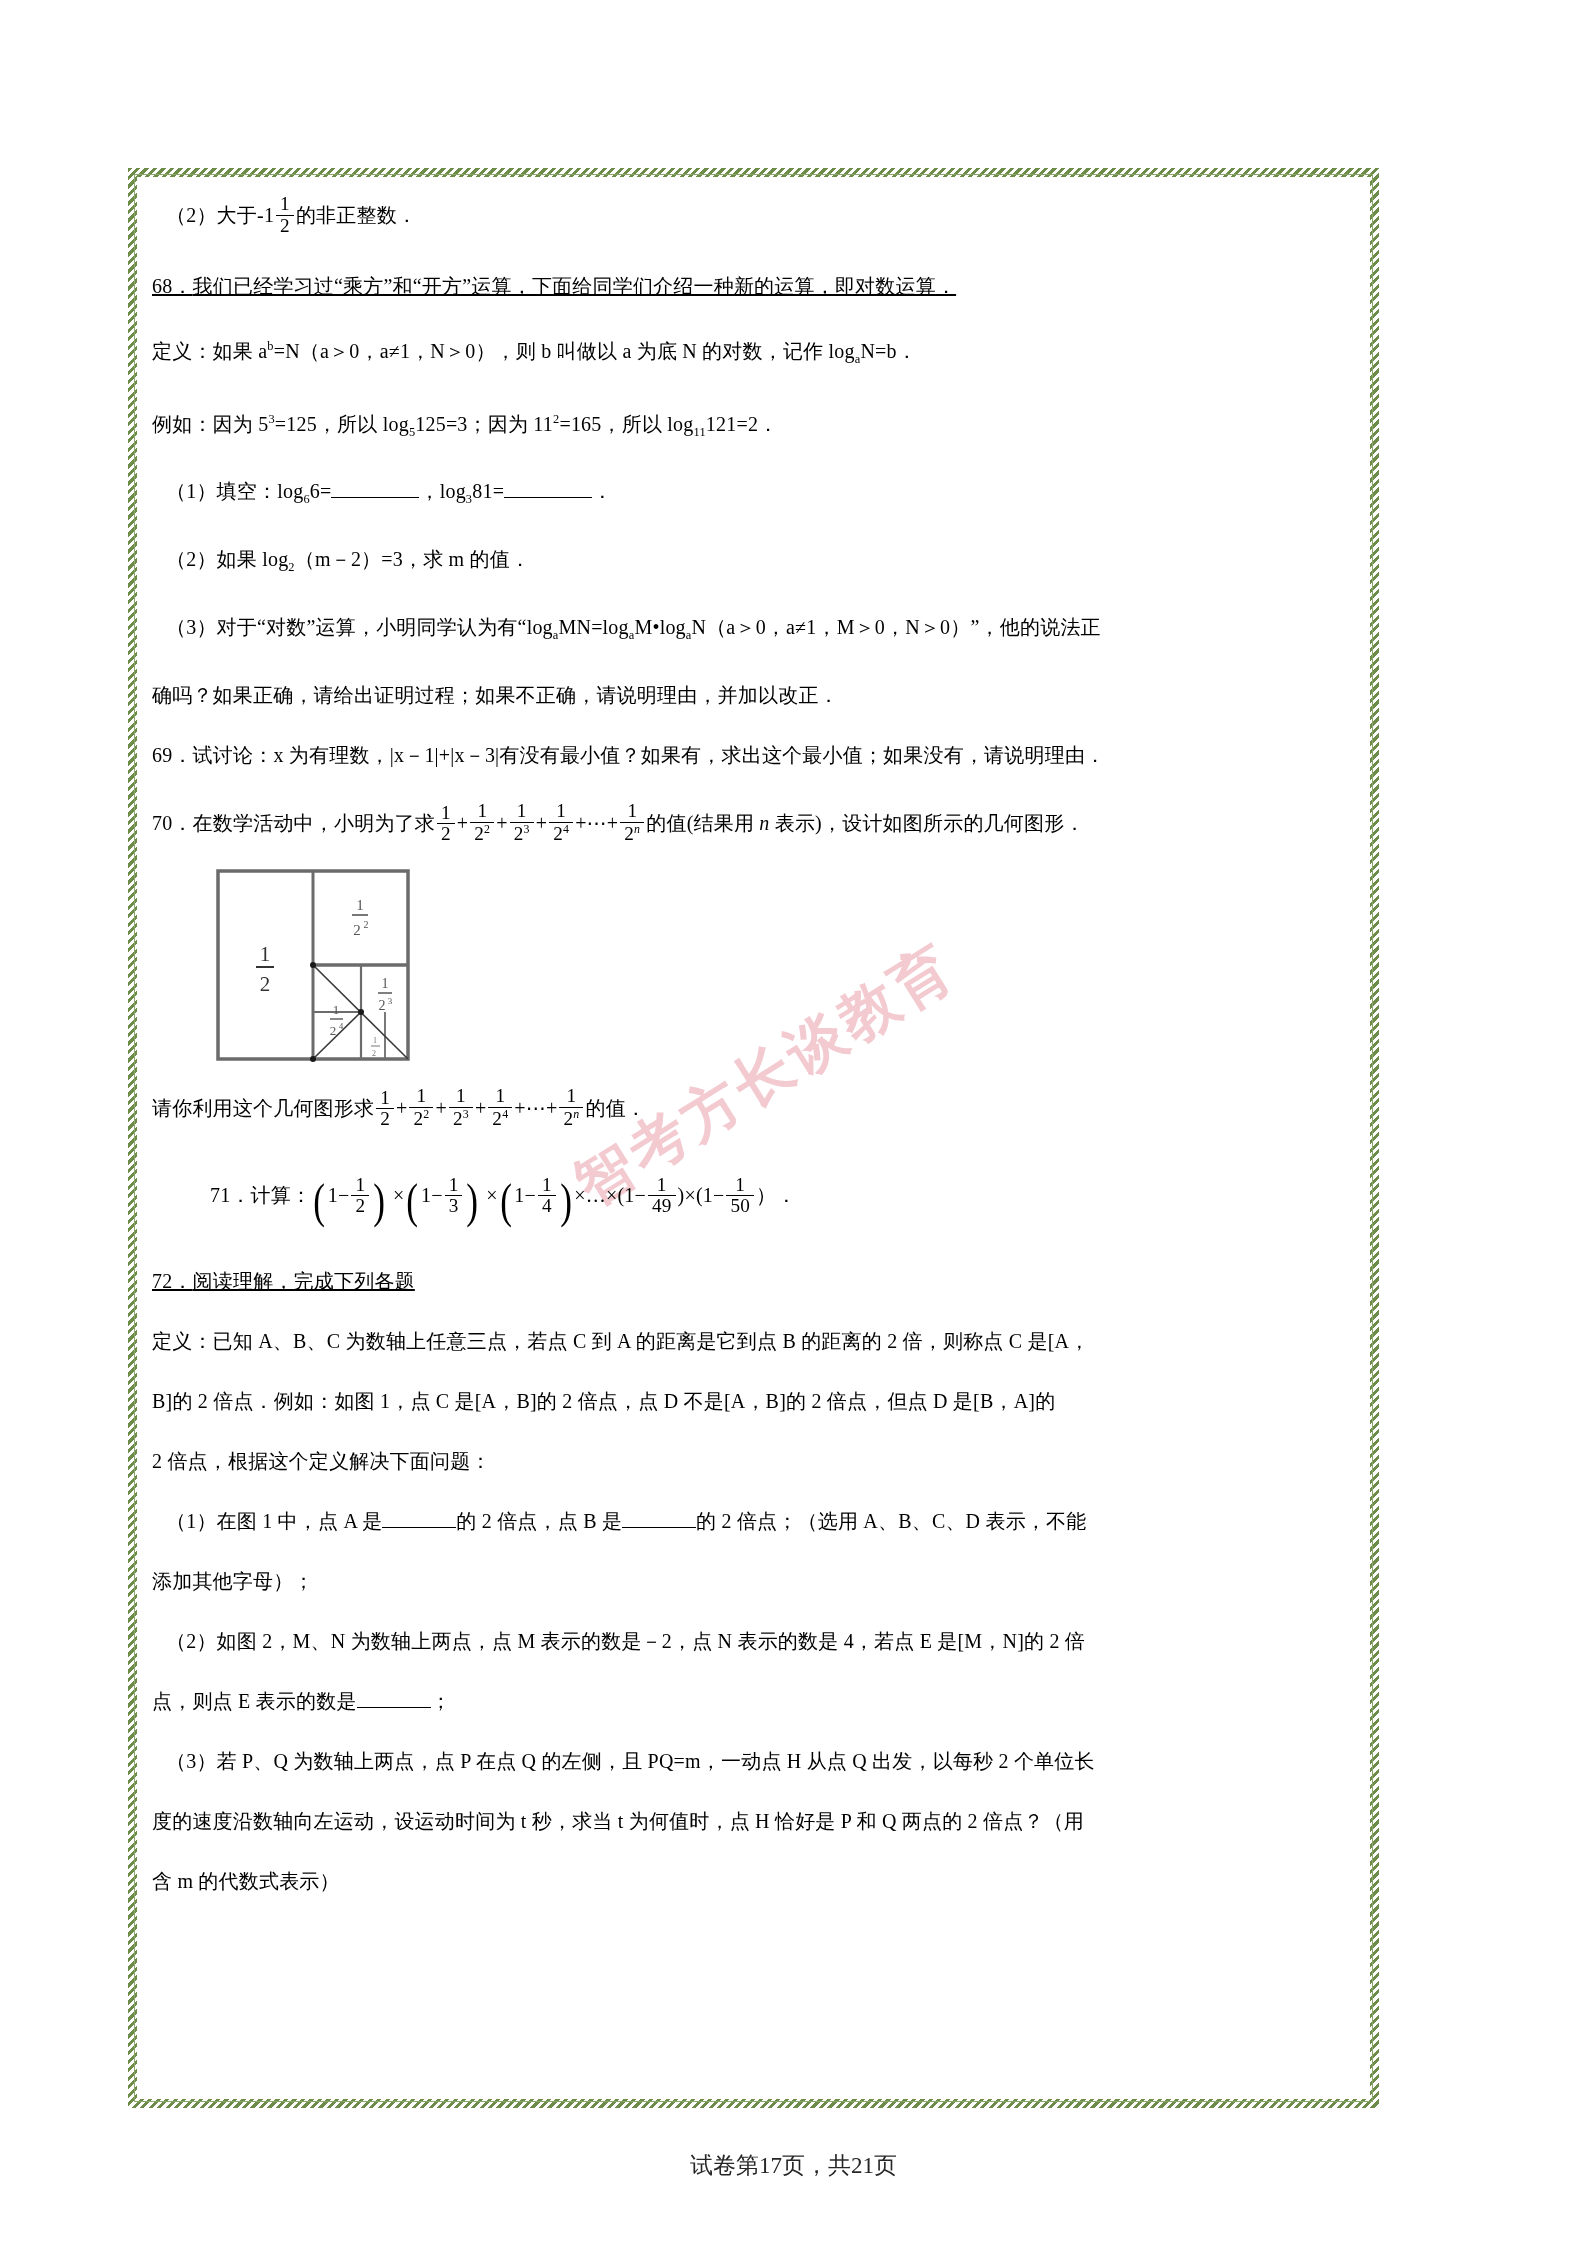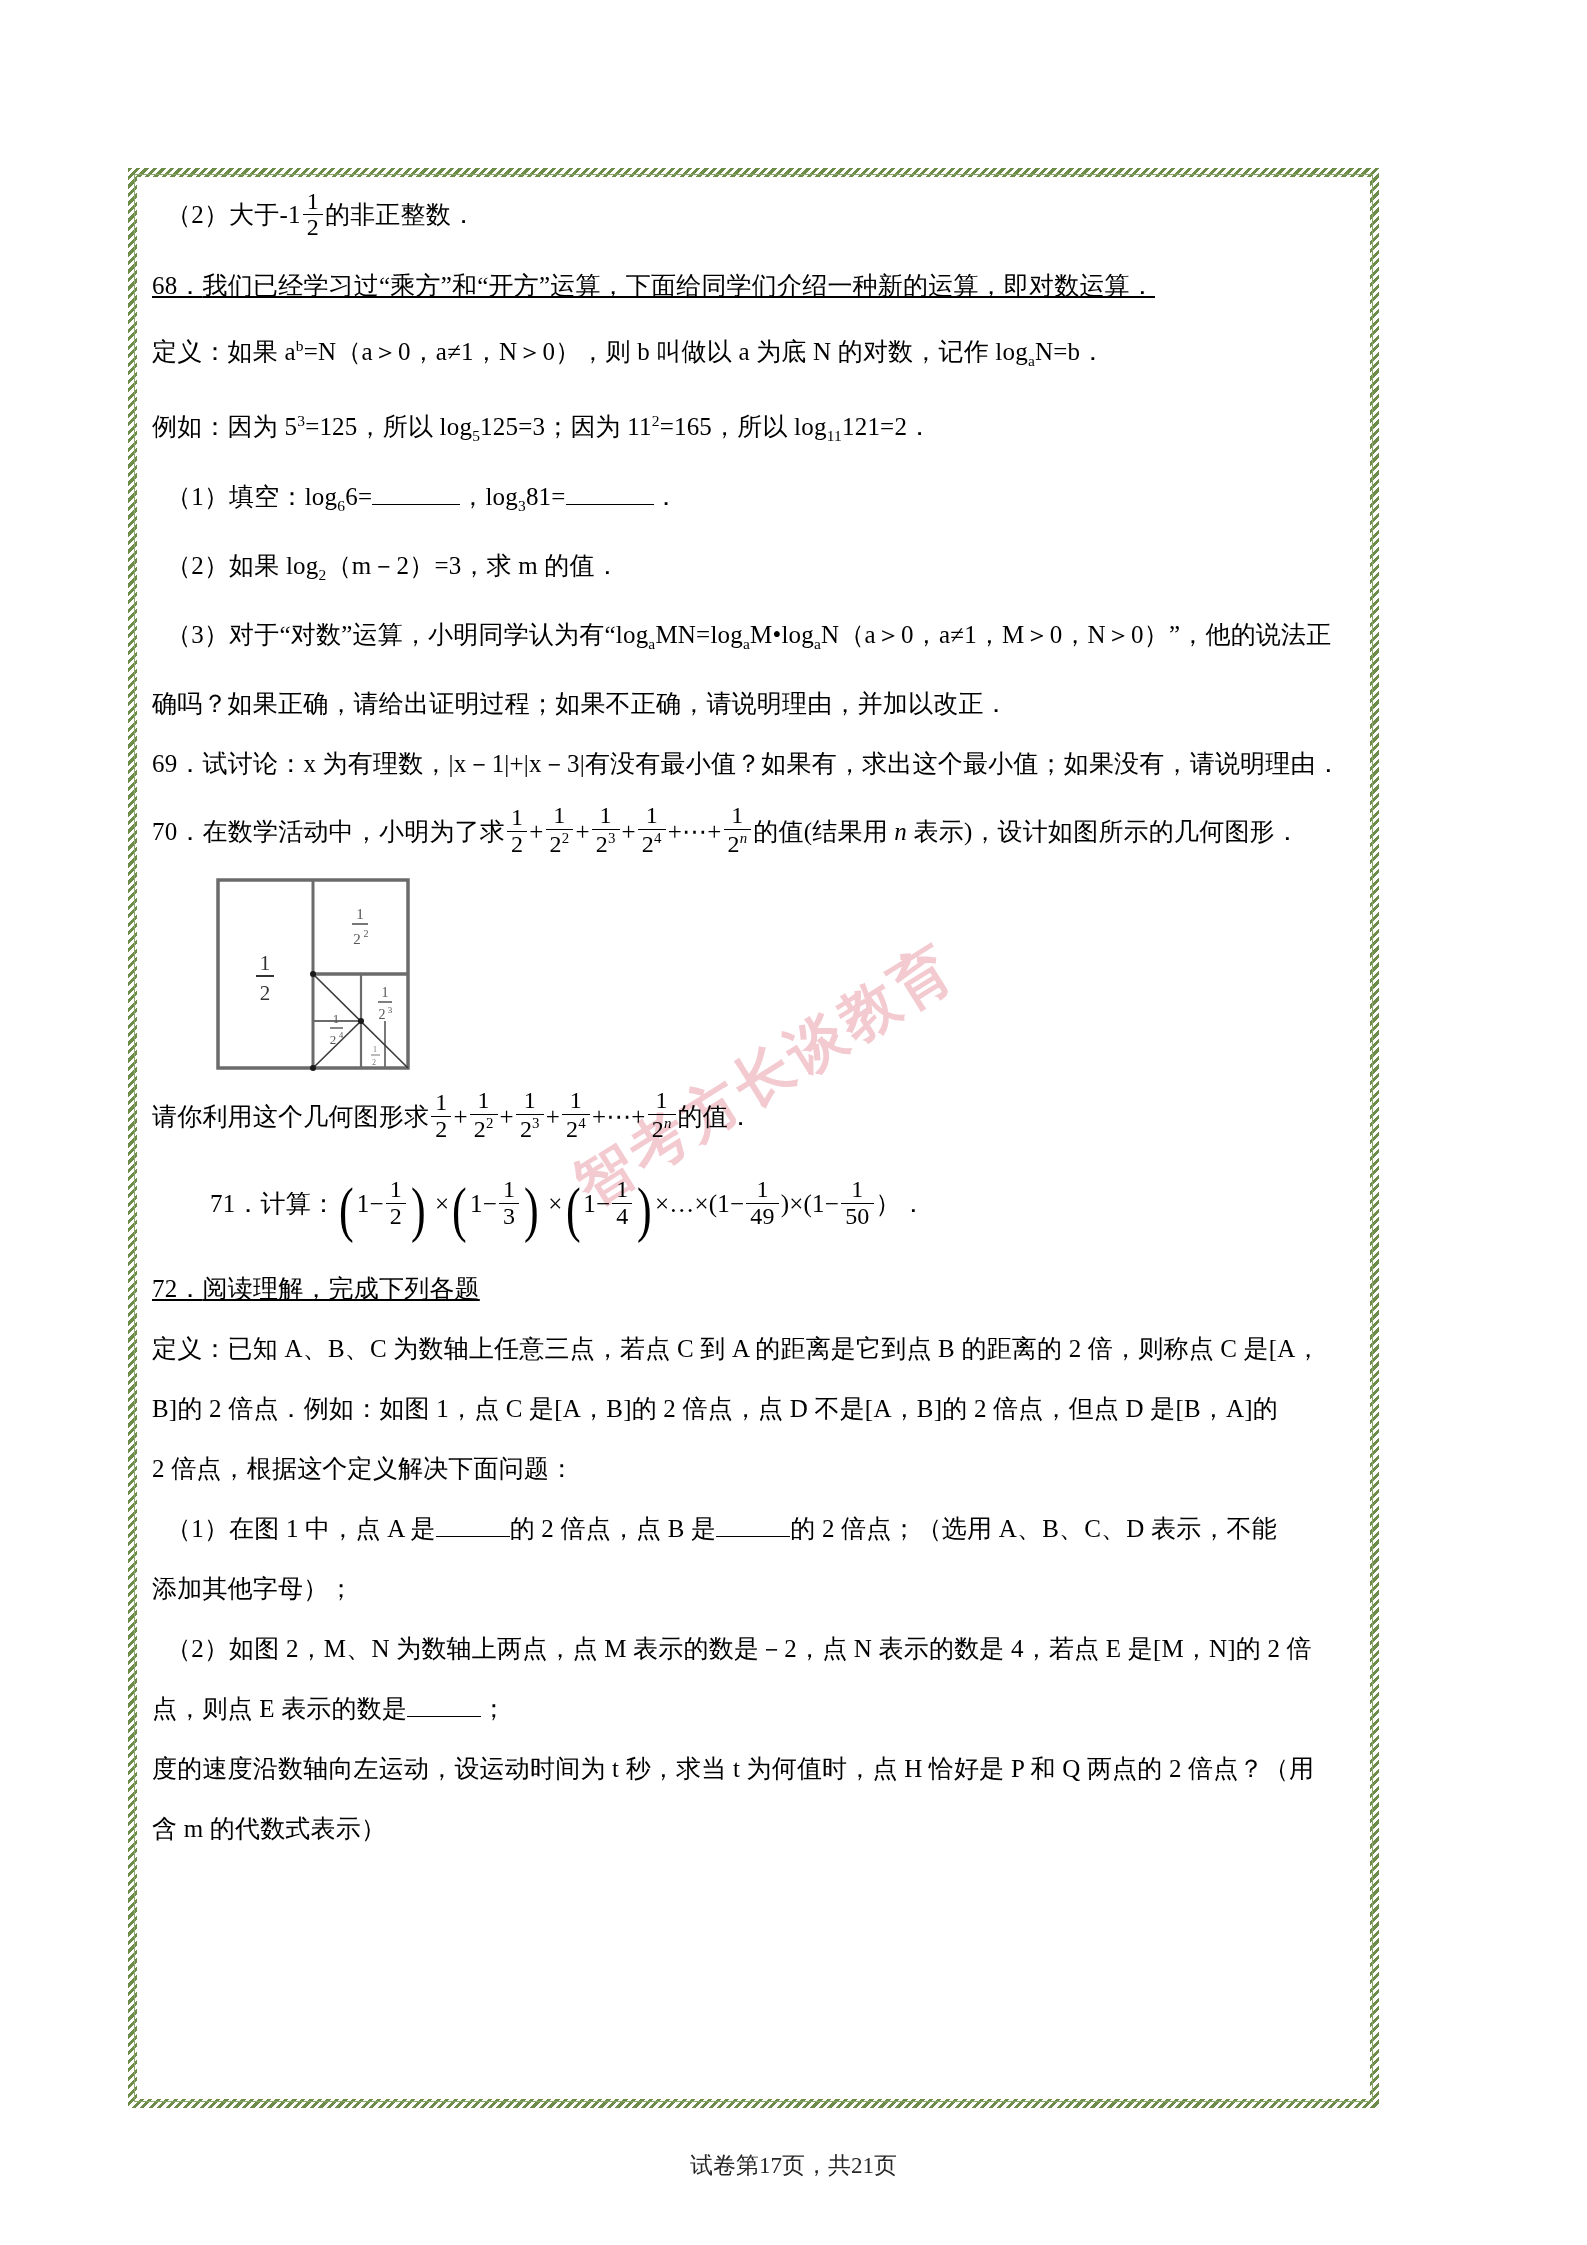--- a/index.html
+++ b/index.html
@@ -48,21 +48,21 @@
 
   .content {
     position: absolute;
     left: 152px;
     top: 182px;
     width: 1205px;
   }
 
   
   .line {
-    font-size: 25px;
+    font-size: 20px;
     line-height: 60px;
     letter-spacing: 0.2px;
     white-space: nowrap;
   }
   .indent-1 { padding-left: 14px; }
   .indent-2 { padding-left: 58px; }
 
   .blank {
     display: inline-block;
     border-bottom: 1.5px solid #000;
@@ -272,20 +272,21 @@
     <div class="line indent-1">
       <span>（1）在图 1 中，点 A 是</span><span class="blank blank-mid"></span><span>的 2 倍点，点 B 是</span><span class="blank blank-mid"></span><span>的 2 倍点；（选用 A、B、C、D 表示，不能</span>
     </div>
     <div class="line">添加其他字母）；</div>
 
     <div class="line indent-1">（2）如图 2，M、N 为数轴上两点，点 M 表示的数是－2，点 N 表示的数是 4，若点 E 是[M，N]的 2 倍</div>
     <div class="line">
       <span>点，则点 E 表示的数是</span><span class="blank blank-mid"></span><span>；</span>
     </div>
 
+    <div class="line indent-1">（3）若 P、Q 为数轴上两点，点 P 在点 Q 的左侧，且 PQ=m，一动点 H 从点 Q 出发，以每秒 2 个单位长</div>
     <div class="line">度的速度沿数轴向左运动，设运动时间为 t 秒，求当 t 为何值时，点 H 恰好是 P 和 Q 两点的 2 倍点？（用</div>
     <div class="line">含 m 的代数式表示）</div>
 
   </div>
 
   <div class="footer">试卷第17页，共21页</div>
 
 </div>
 
 </body></html>

